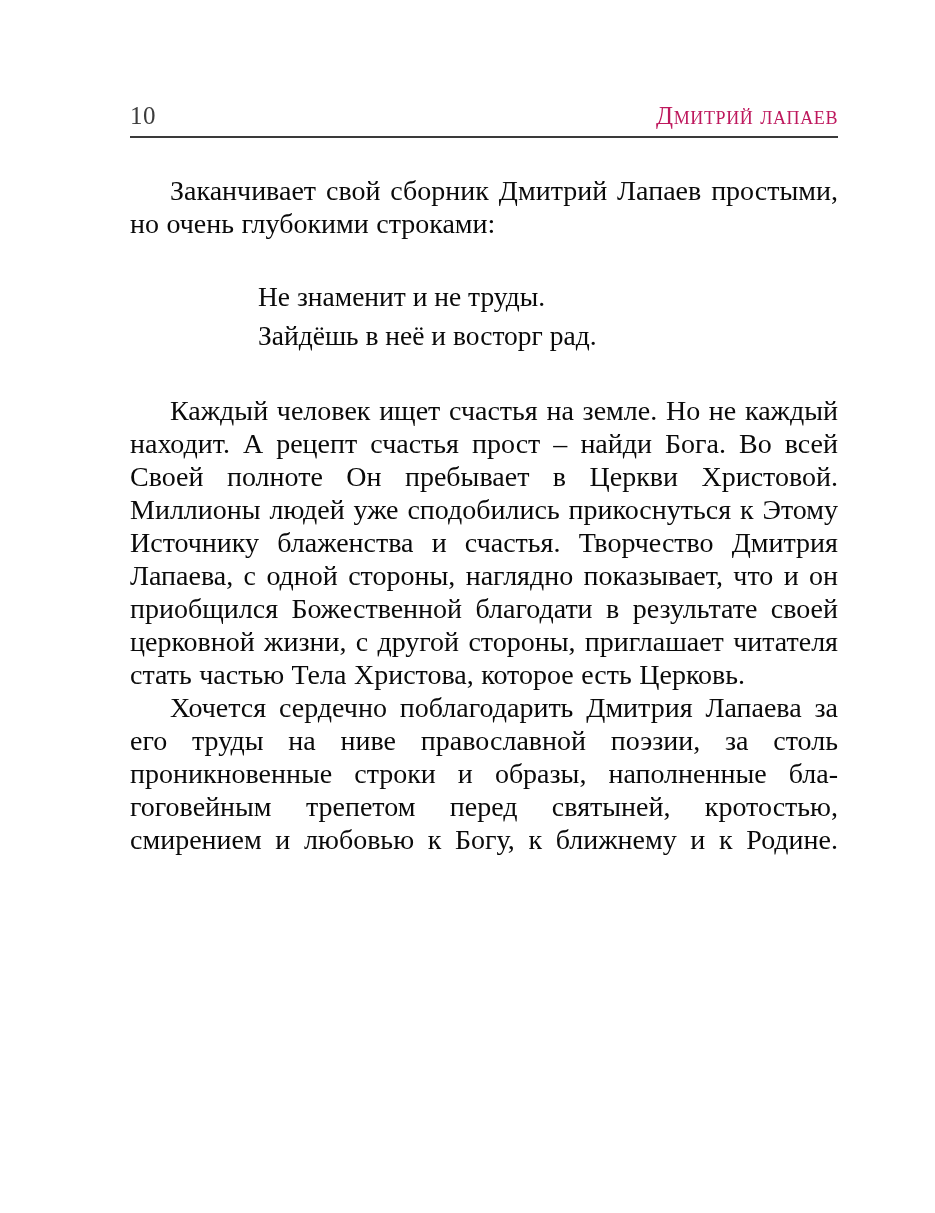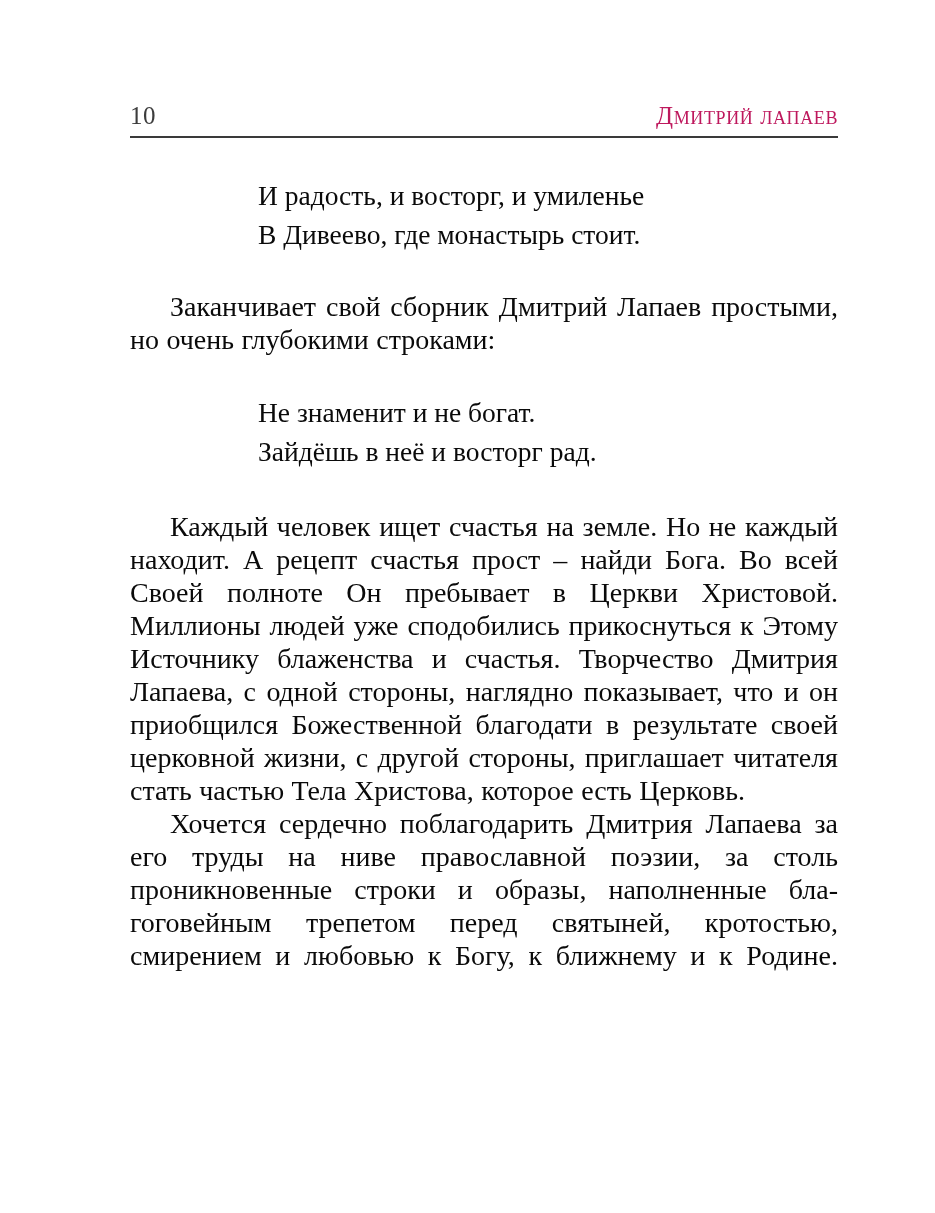--- a/index.html
+++ b/index.html
@@ -89,29 +89,25 @@
 <body>
 
 <div class="page">
   <div class="content">
 
     <div class="running-head">
       <span class="folio">10</span>
       <span class="head-title">Дмитрий Лапаев</span>
     </div>
 
-    <div class="verse verse-1">
-      <span class="line">И радость, и восторг, и умиленье</span>
-      <span class="line">В Дивеево, где монастырь стоит.</span>
-    </div>
 
     <p class="para para-lead">Заканчивает свой сборник Дмитрий Лапаев просты­ми, но очень глубокими строками:</p>
 
     <div class="verse verse-2">
-      <span class="line">Не знаменит и не богат.</span>
+      <span class="line">Не знаменит и не труды.</span>
       <span class="line">Зайдёшь в неё и восторг рад.</span>
     </div>
 
     <p class="para para-main">Каждый человек ищет счастья на земле. Но не каж­дый находит. А рецепт счастья прост – найди Бога. Во всей Своей полноте Он пребывает в Церкви Христо­вой. Миллионы людей уже сподобились прикоснуться к Этому Источнику блаженства и счастья. Творчество Дмитрия Лапаева, с одной стороны, наглядно показы­вает, что и он приобщился Божественной благодати в результате своей церковной жизни, с другой сторо­ны, приглашает читателя стать частью Тела Христова, которое есть Церковь.</p>
 
     <p class="para para-tight para-last">Хочется сердечно поблагодарить Дмитрия Лапаева за его труды на ниве православной поэзии, за столь проникновенные строки и образы, наполненные бла­гоговейным трепетом перед святыней, кротостью, смирением и любовью к Богу, к ближнему и к Родине.</p>
 
   </div>
 </div>
 

